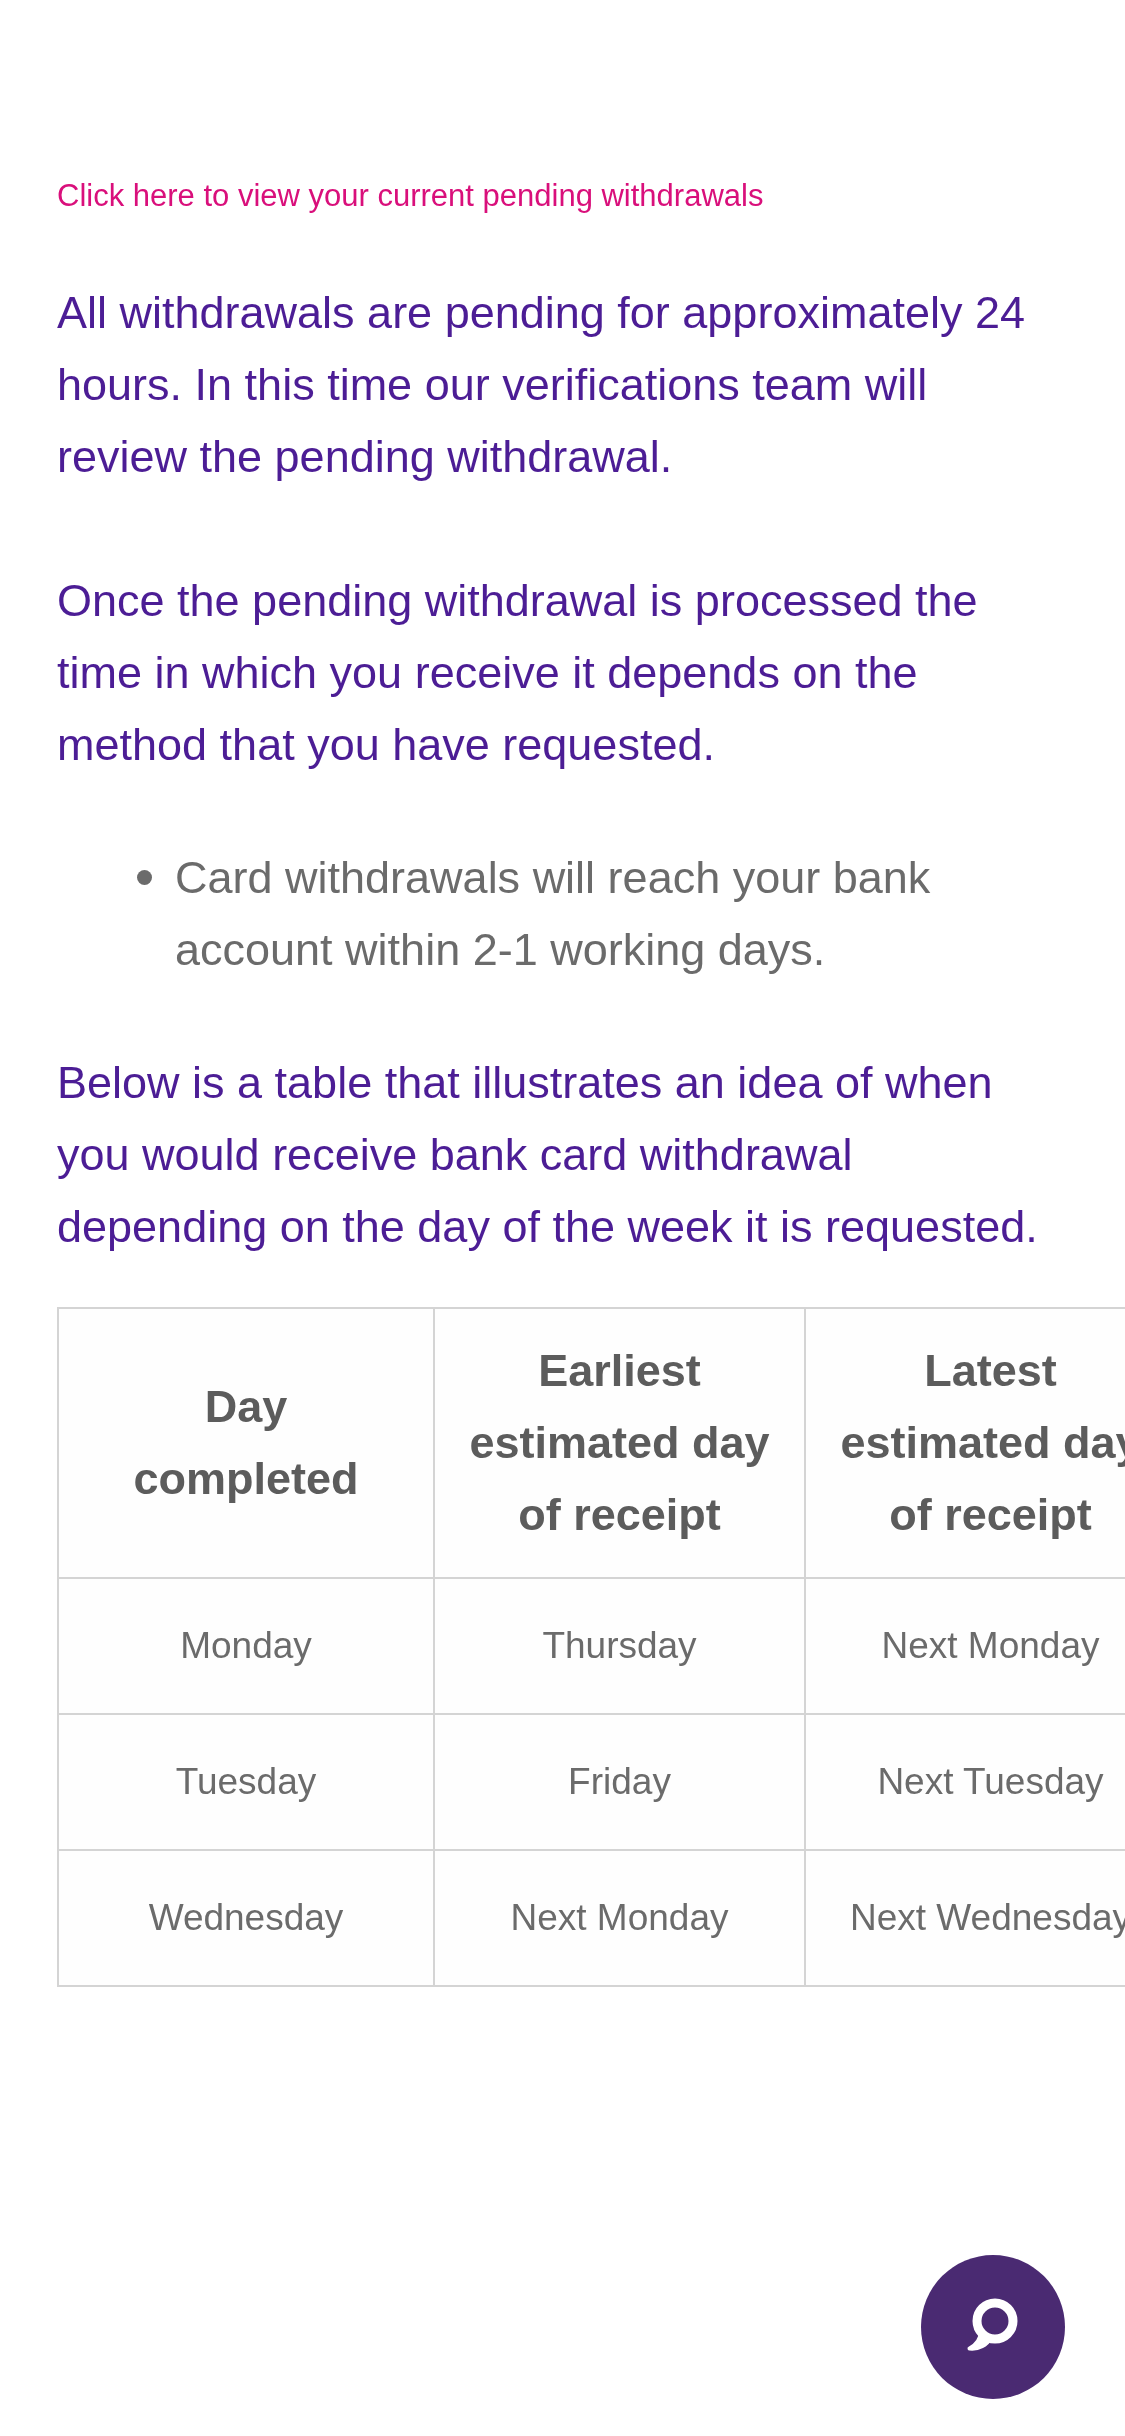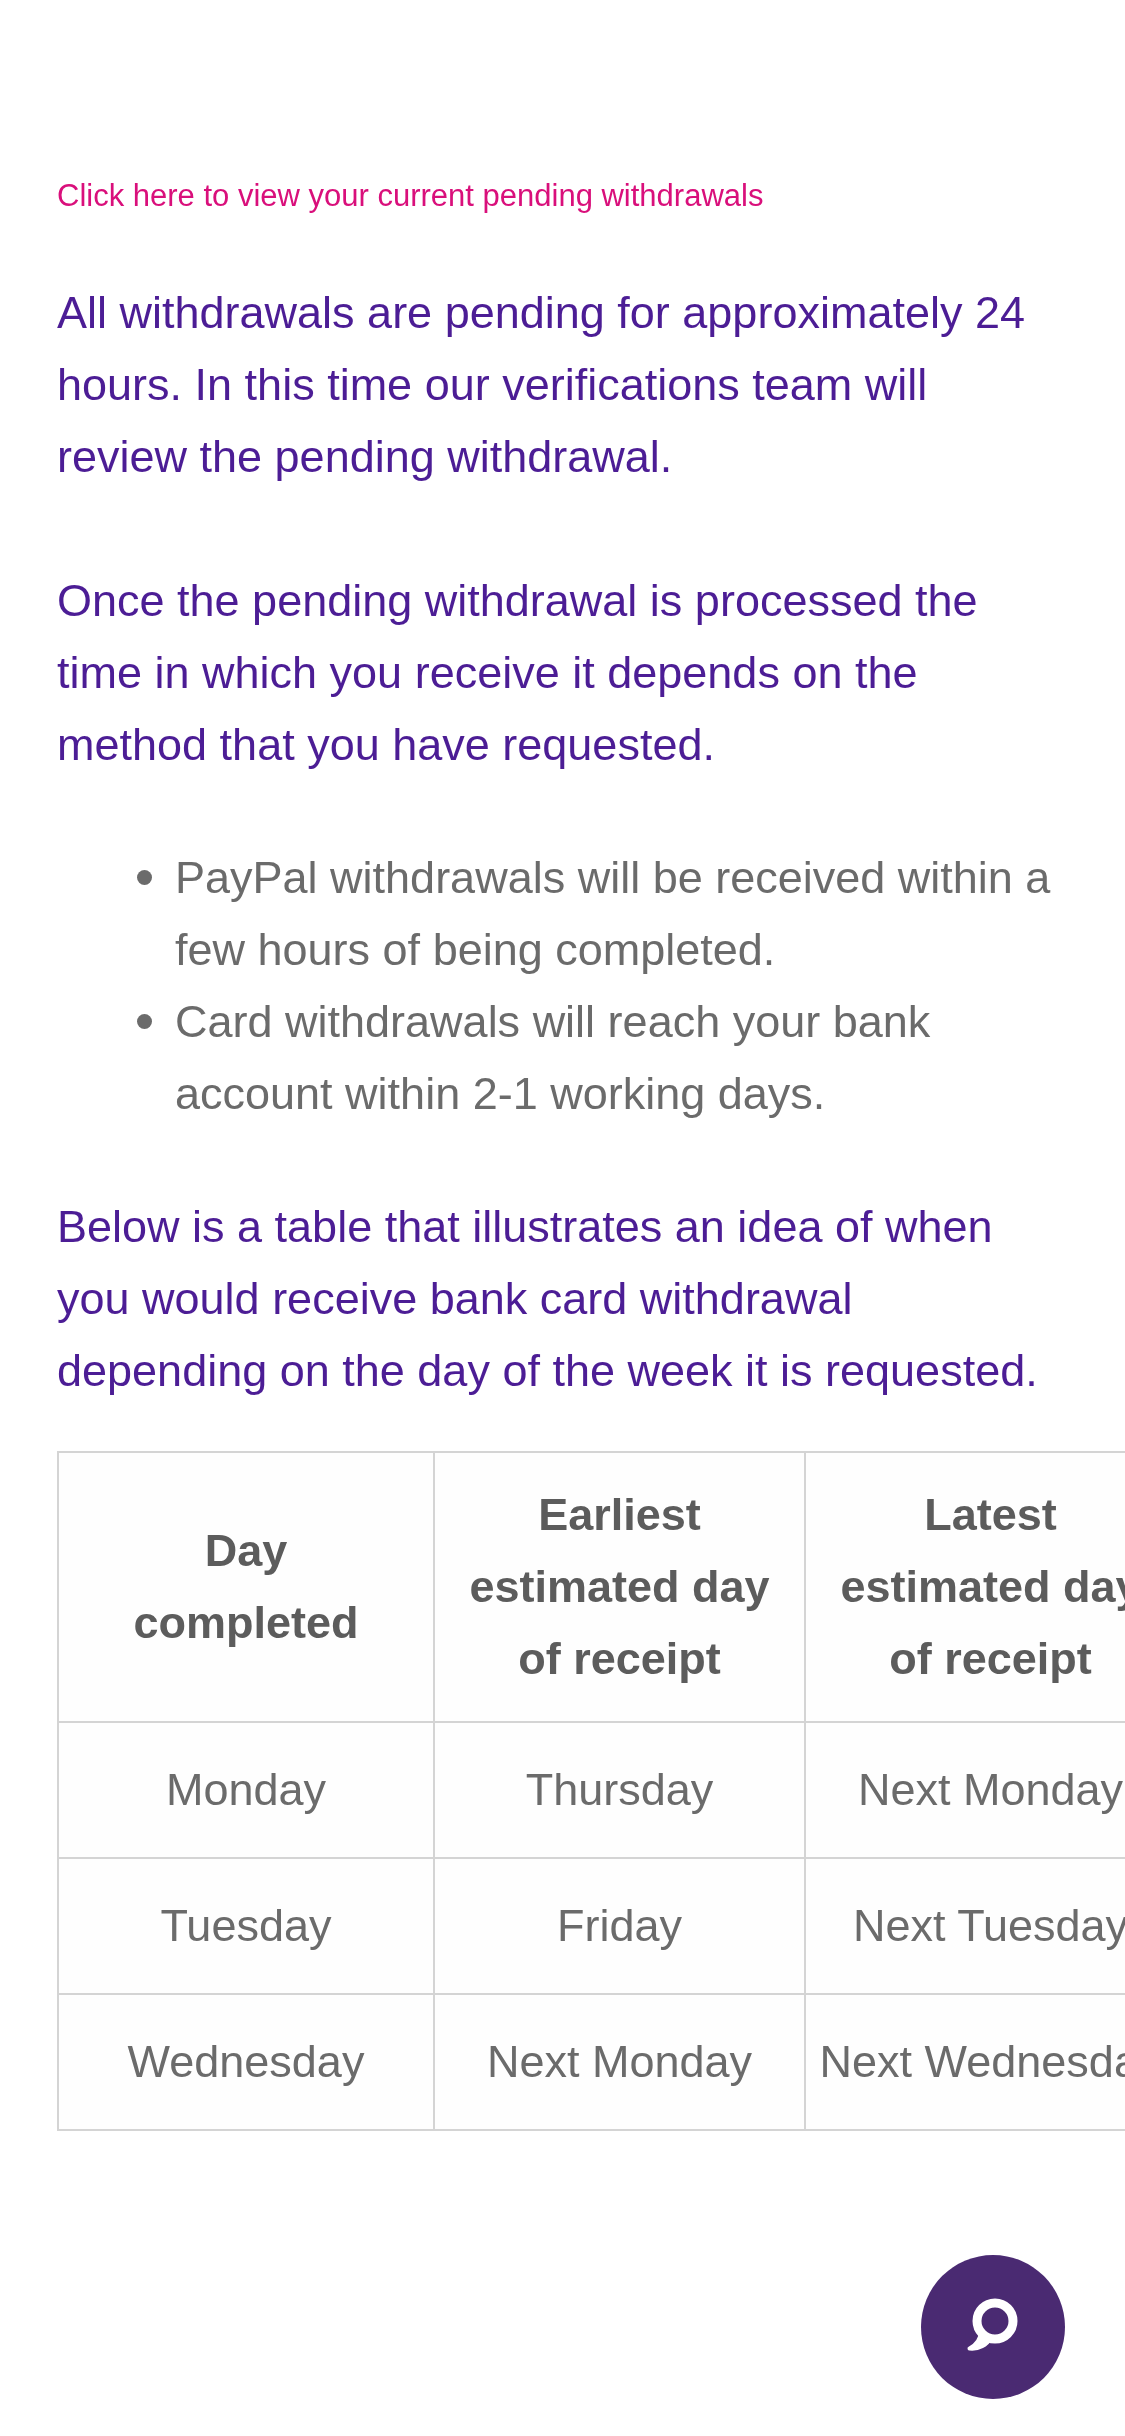--- a/index.html
+++ b/index.html
@@ -83,21 +83,21 @@
   }
   .receipt-table th {
     font-size: 45px;
     line-height: 72px;
     font-weight: bold;
     color: #5c5c5c;
     padding: 26px 20px;
   }
   .receipt-table th.th-day { padding: 16px 46px; }
   .receipt-table td {
-    font-size: 45px;
+    font-size: 37px;
     line-height: 72px;
     color: #6b6b6b;
     padding: 31px 4px;
   }
   .chat-fab {
     position: absolute;
     left: 921px;
     top: 2255px;
     width: 144px;
     height: 144px;
@@ -119,21 +119,20 @@
 <div class="content">
 
 
   <a class="pending-link">Click here to view your current pending withdrawals</a>
 
   <p class="body-text p-first">All withdrawals are pending for approximately 24 hours. In this time our verifications team will review the pending withdrawal.</p>
 
   <p class="body-text p-second">Once the pending withdrawal is processed the time in which you receive it depends on the method that you have requested.</p>
 
   <ul class="bullet-list">
-    <li>PayPal withdrawals will be received within a few hours of being completed.</li>
     <li>Card withdrawals will reach your bank account within 2-1 working days.</li>
   </ul>
 
   <p class="body-text p-intro">Below is a table that illustrates an idea of when you would receive bank card withdrawal depending on the day of the week it is requested.</p>
 
   <div class="table-wrap">
     <table class="receipt-table">
       <colgroup>
           <col class="c1">
           <col class="c2">

